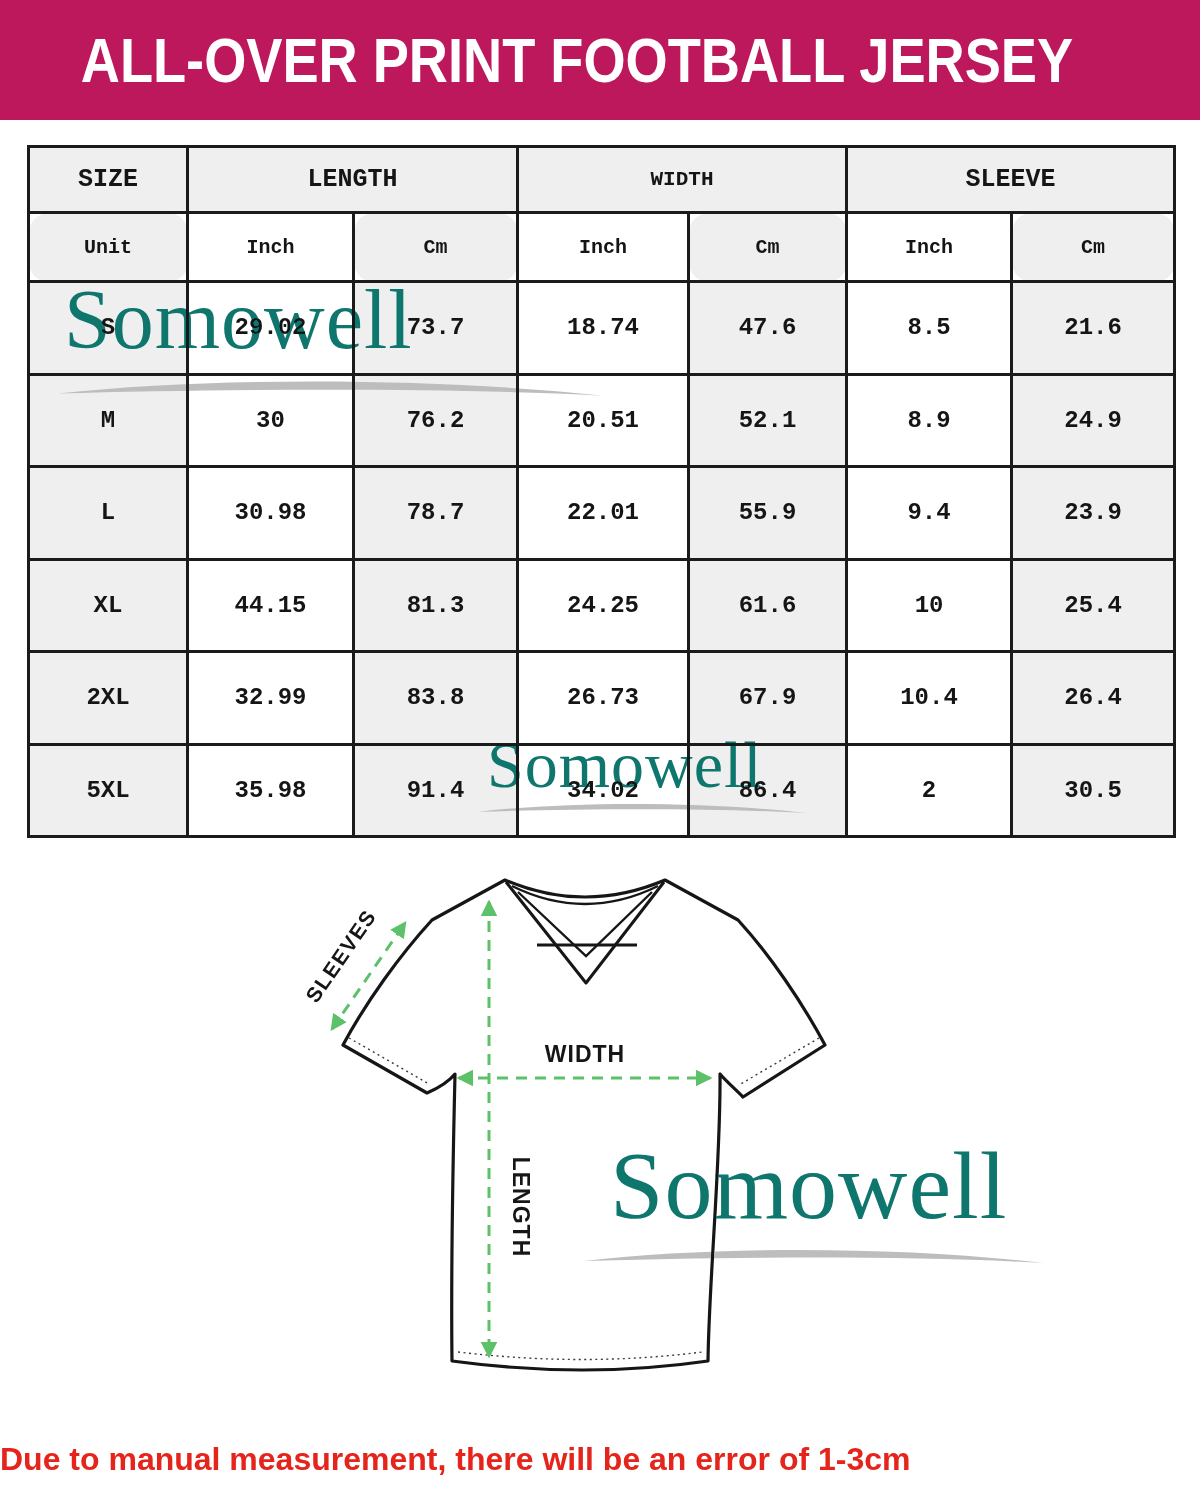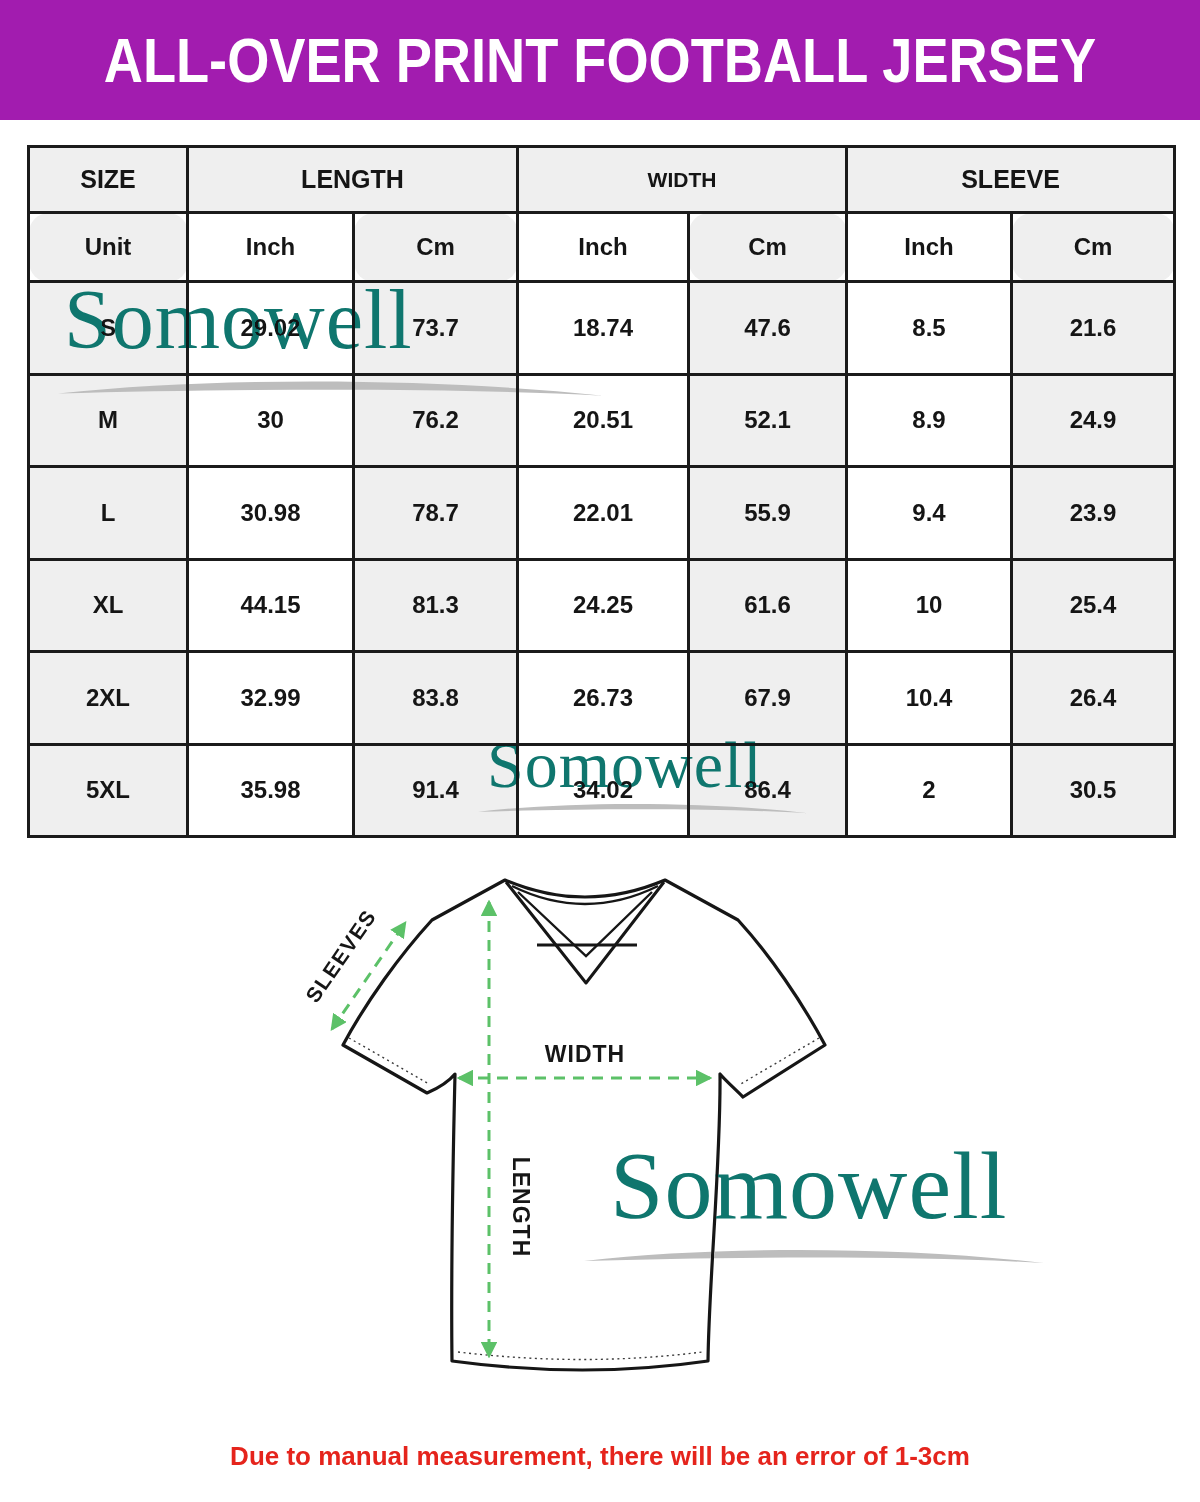--- a/index.html
+++ b/index.html
@@ -1,33 +1,33 @@
 <!DOCTYPE html>
 <html><head>
 <meta charset="utf-8">
 <style>
   html,body{margin:0;padding:0;background:#ffffff;}
   .page{position:relative;width:1200px;height:1502px;background:#ffffff;overflow:hidden;
         font-family:"Liberation Sans",sans-serif;}
 
   
-  .banner{position:absolute;left:0;top:0;width:1200px;height:120px;background:#a21caf;
-          display:flex;align-items:center;justify-content:center;}
+  .banner{position:absolute;left:0;top:0;width:1200px;height:120px;background:#be185d;
+          display:flex;align-items:center;justify-content:flex-start;}
   .banner .title{color:#ffffff;font-size:63px;font-weight:700;letter-spacing:0;
                  transform:scaleX(0.86);transform-origin:center;white-space:nowrap;}
 
   
   table.size-chart{position:absolute;left:27px;top:145px;width:1146px;height:693px;
                    border-collapse:collapse;table-layout:fixed;text-align:center;
-                   color:#151515;font-weight:700;}
+                   color:#151515;font-weight:700;font-family:Liberation Mono, monospace;}
   table.size-chart td{border:3px solid #1b1b1b;padding:0;background:#ffffff;}
   table.size-chart .shade{background:#efefef;}
   .grp{font-size:25px;}
   .grp-sm{font-size:21px;}
-  .unit{font-size:24px;border-radius:20px;}
+  .unit{font-size:20px;border-radius:20px;}
   .val{font-size:24px;}
   tr.r-grp{height:66px;}
   tr.r-unit{height:69px;}
 
   
   .wm{position:absolute;mix-blend-mode:darken;z-index:5;pointer-events:none;}
   .wm .wm-text{font-family:"Liberation Serif",serif;color:#0f766e;line-height:1;
                white-space:nowrap;letter-spacing:1px;}
   .wm-swoosh{position:absolute;mix-blend-mode:darken;z-index:5;pointer-events:none;}
   .wm-swoosh path{fill:#bdbdbd;}
@@ -38,22 +38,22 @@
   
   .jersey{position:absolute;left:300px;top:855px;width:600px;height:530px;}
   .jersey .outline{fill:#ffffff;stroke:#161616;stroke-width:3.2;stroke-linejoin:round;}
   .jersey .line3{fill:none;stroke:#161616;stroke-width:3;stroke-linejoin:round;}
   .jersey .line2{fill:none;stroke:#161616;stroke-width:2.4;}
   .jersey .stitch{fill:none;stroke:#3a3a3a;stroke-width:1.4;stroke-dasharray:2 3.5;}
   .jersey .measure{fill:none;stroke:#5cc168;stroke-width:3;stroke-dasharray:11 8;}
   .jersey text{font-family:"Liberation Sans",sans-serif;font-weight:700;fill:#161616;}
 
   
-  .footnote{position:absolute;left:0;top:1441px;width:1200px;text-align:center;
-            font-size:26px;font-weight:700;color:#e5241c;}
+  .footnote{position:absolute;left:0;top:1441px;width:1200px;text-align:left;
+            font-size:32px;font-weight:700;color:#e5241c;}
 </style>
 </head>
 <body>
 
 <div class="page">
 
   <div class="banner">
     <div class="title">ALL-OVER PRINT FOOTBALL JERSEY</div>
   </div>
 

